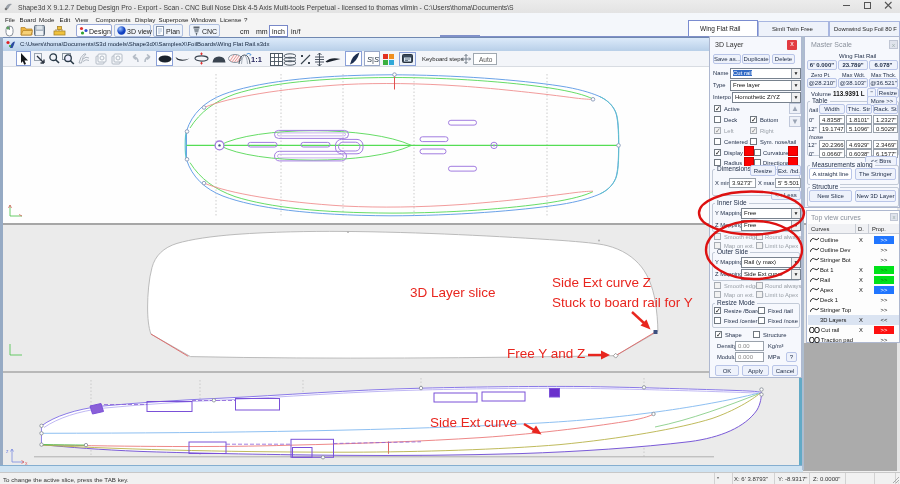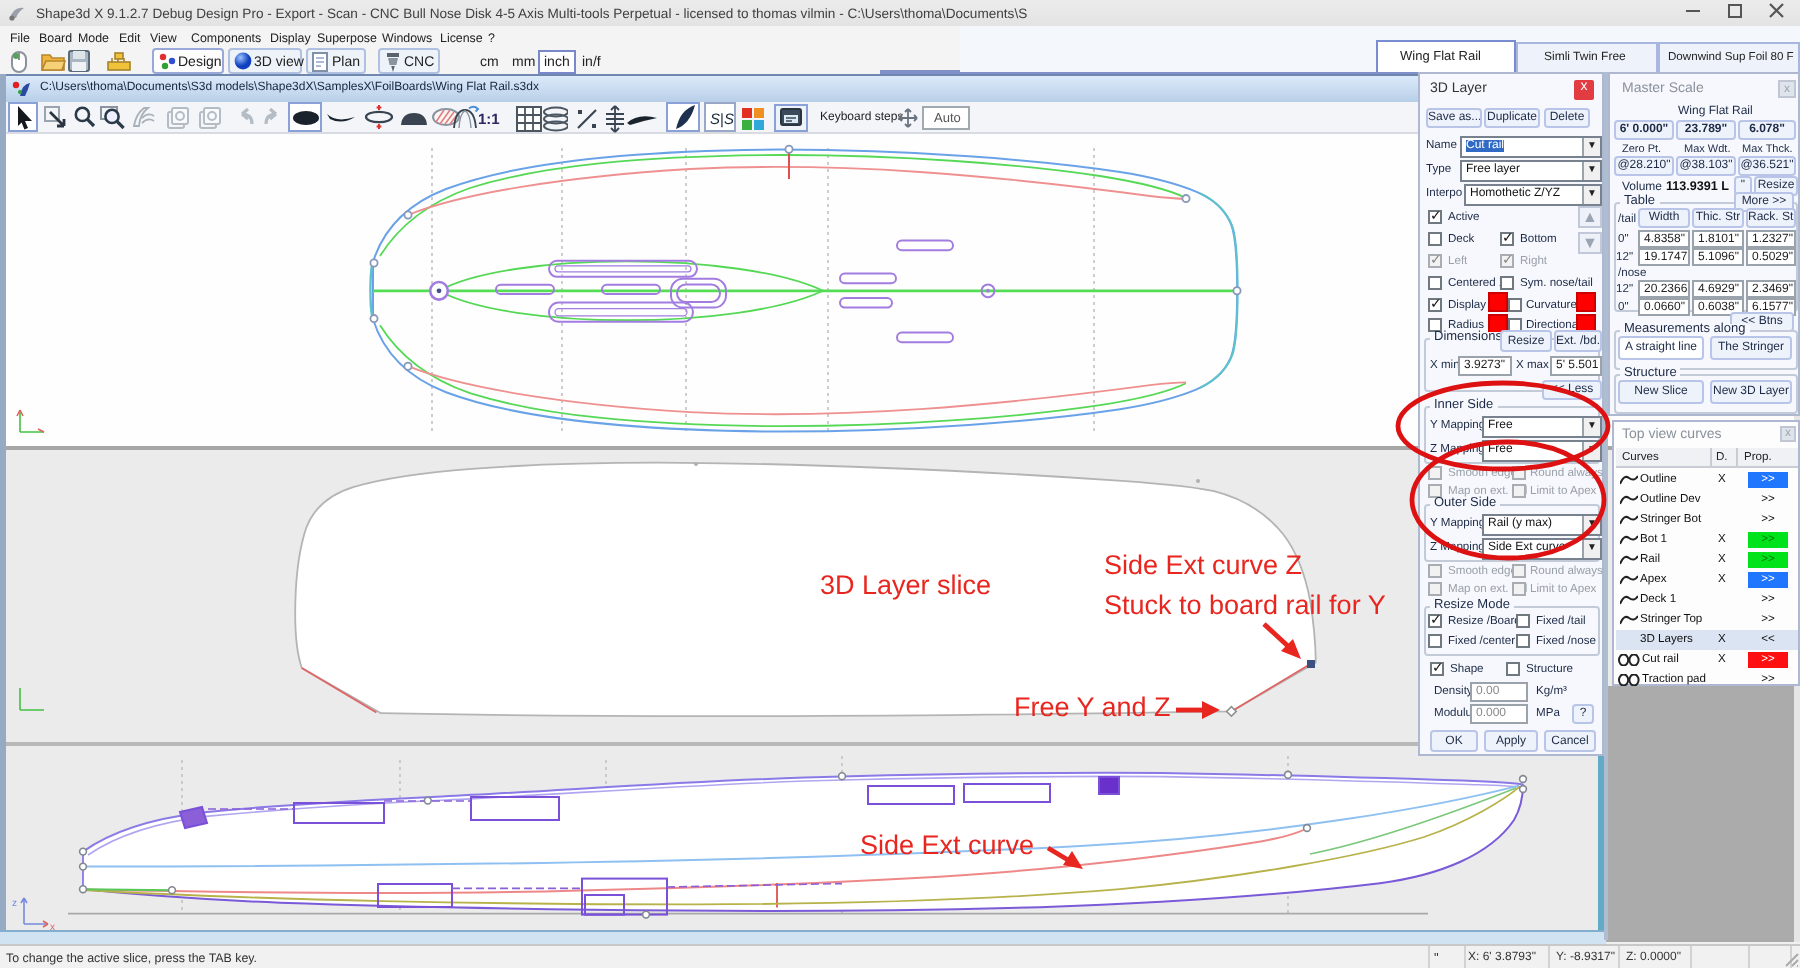--- a/index.html
+++ b/index.html
@@ -115,21 +115,21 @@
 
 <div class="ab" style="left:0;top:37px;width:897px;height:14px;background:linear-gradient(#dceafa,#b8cfe8);border-top:1px solid #7088b0"></div>
 <svg class="ab" style="left:6px;top:40px" width="11" height="9">
     <circle cx="2" cy="2.5" r="1.6" fill="#e02020"></circle>
     <path d="M4 8 Q5 2 9 1.5 Q8 5 6.5 8 Z" fill="#2a4aa0"></path>
     <circle cx="4" cy="6" r="1" fill="#30a030"></circle>
   </svg>
 <div class="ab" style="left:20px;top:41px;font-size:6px;color:#16263e;white-space:nowrap">C:\Users\thoma\Documents\S3d models\Shape3dX\SamplesX\FoilBoards\Wing Flat Rail.s3dx</div>
 
 <div class="ab" style="left:0;top:51px;width:897px;height:16px;background:#f3f5f9;border-bottom:1px solid #d8dce2"></div>
-<div id="toolbar2" class="ab" style="left:0;top:51px;width:700px;height:16px">
+<div id="toolbar2" class="ab" style="left:12px;top:51px;width:700px;height:16px">
   <div class="ab" style="left:4px;top:0px;width:15px;height:15px;background:#fff;border:1px solid #8aa0d8"></div>
   <svg class="ab" style="left:7px;top:1.5px" width="10" height="12">
       <path d="M2 0 L9 7.5 L5.5 7.5 L7 11 L5.2 11.7 L3.8 8.2 L2 10 Z" fill="#15181c"></path>
     </svg>
   <svg class="ab" style="left:22px;top:2px" width="12" height="11">
       <rect x="0.5" y="0.5" width="7" height="7" fill="none" stroke="#9aa4b0"></rect>
       <path d="M3 3 L10 10 M10 10 L10 6.5 M10 10 L6.5 10" stroke="#2a3340" stroke-width="1.4" fill="none"></path>
     </svg>
   <svg class="ab" style="left:37px;top:2px" width="11" height="11">
       <circle cx="4.2" cy="4.2" r="3.3" fill="none" stroke="#2a3a48" stroke-width="1.3"></circle>

